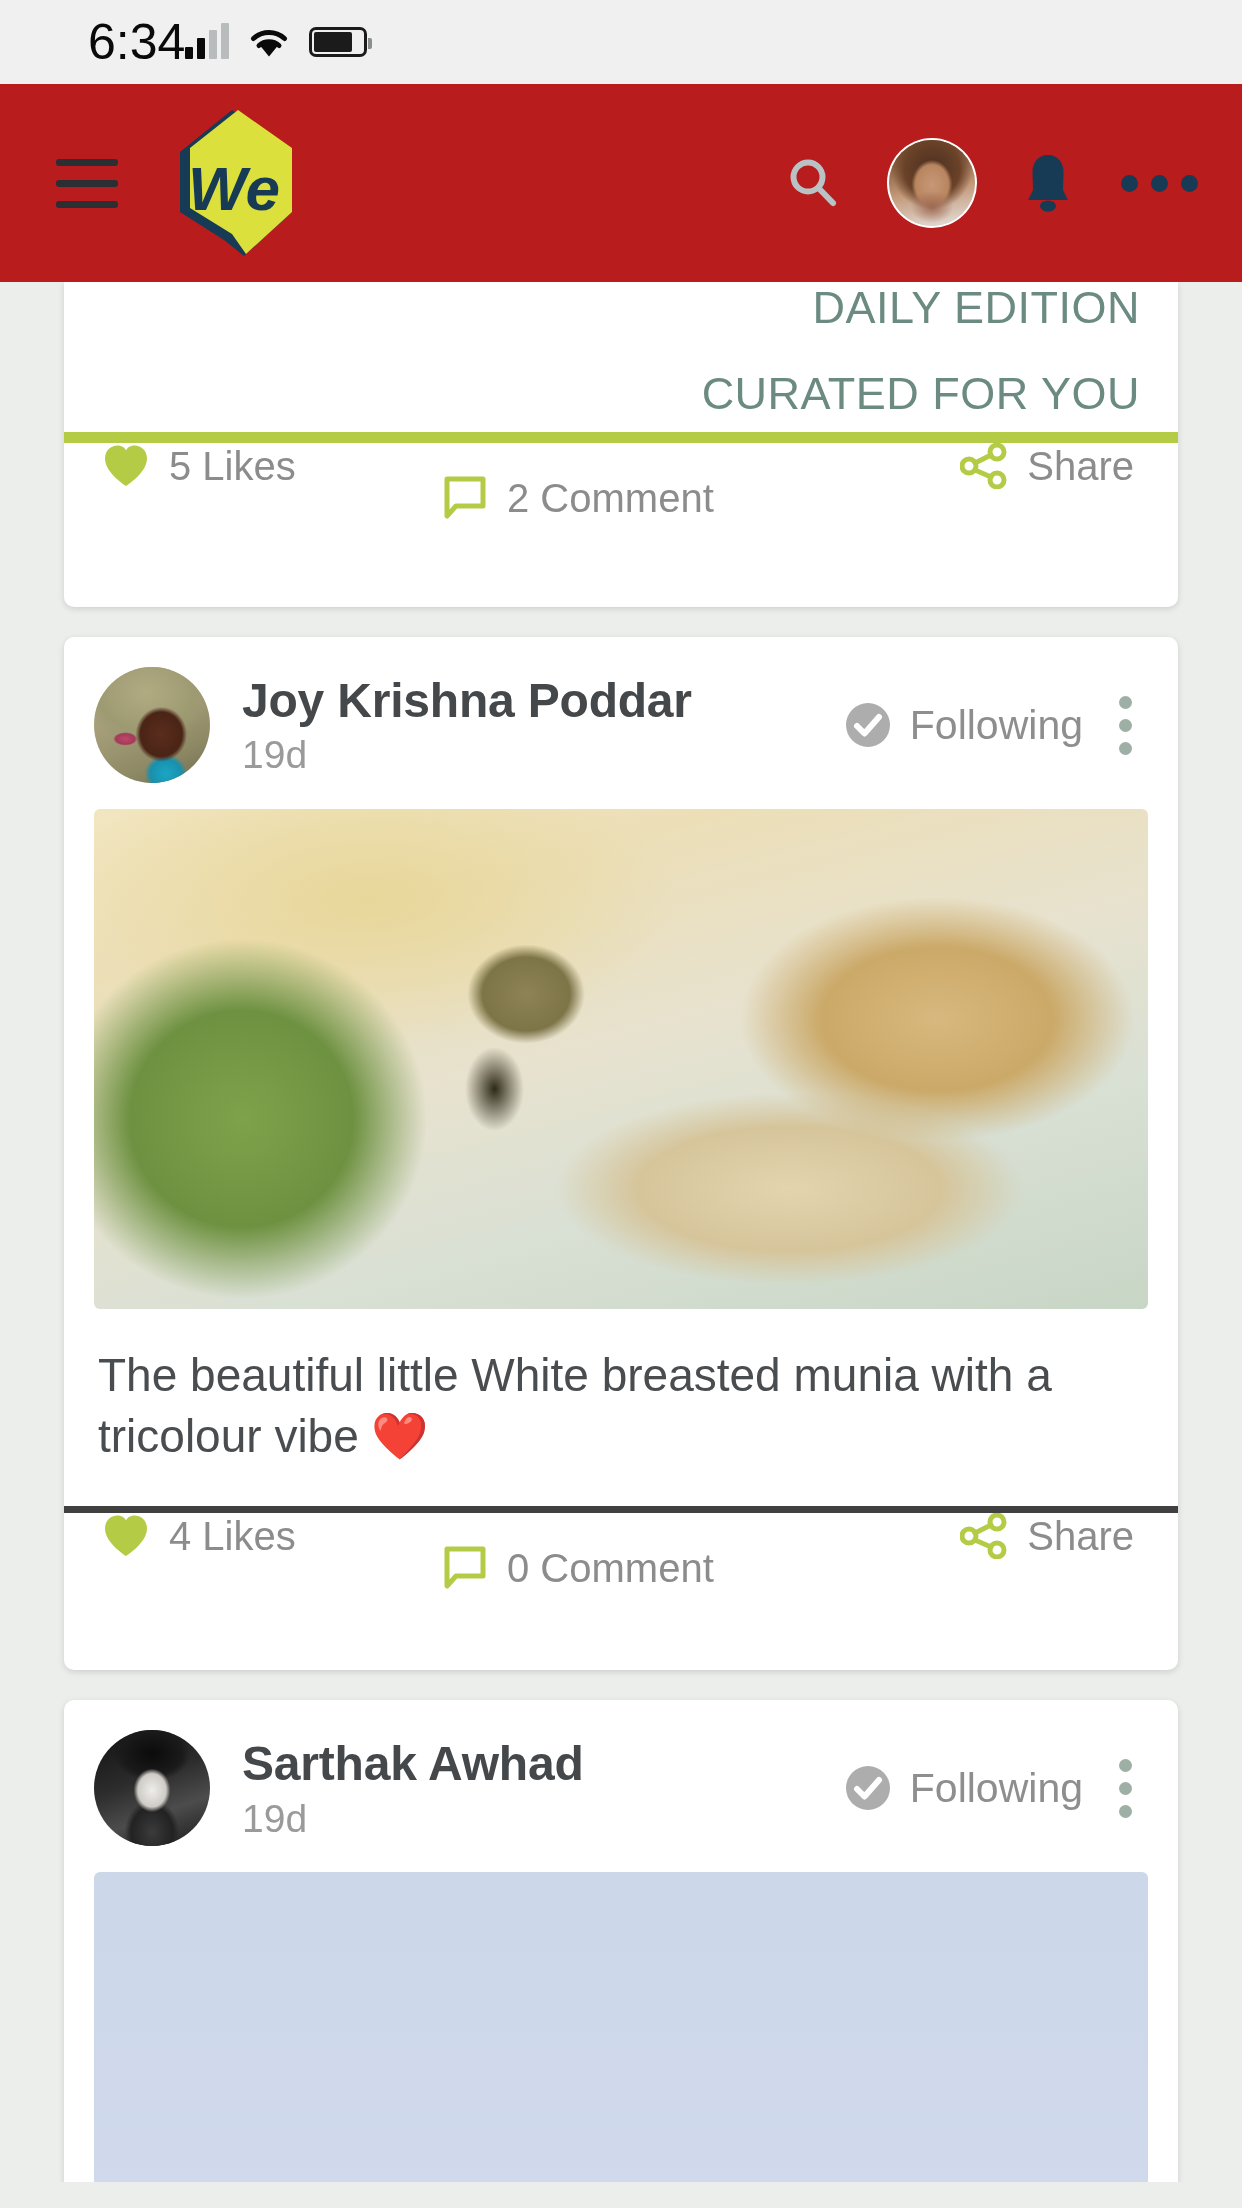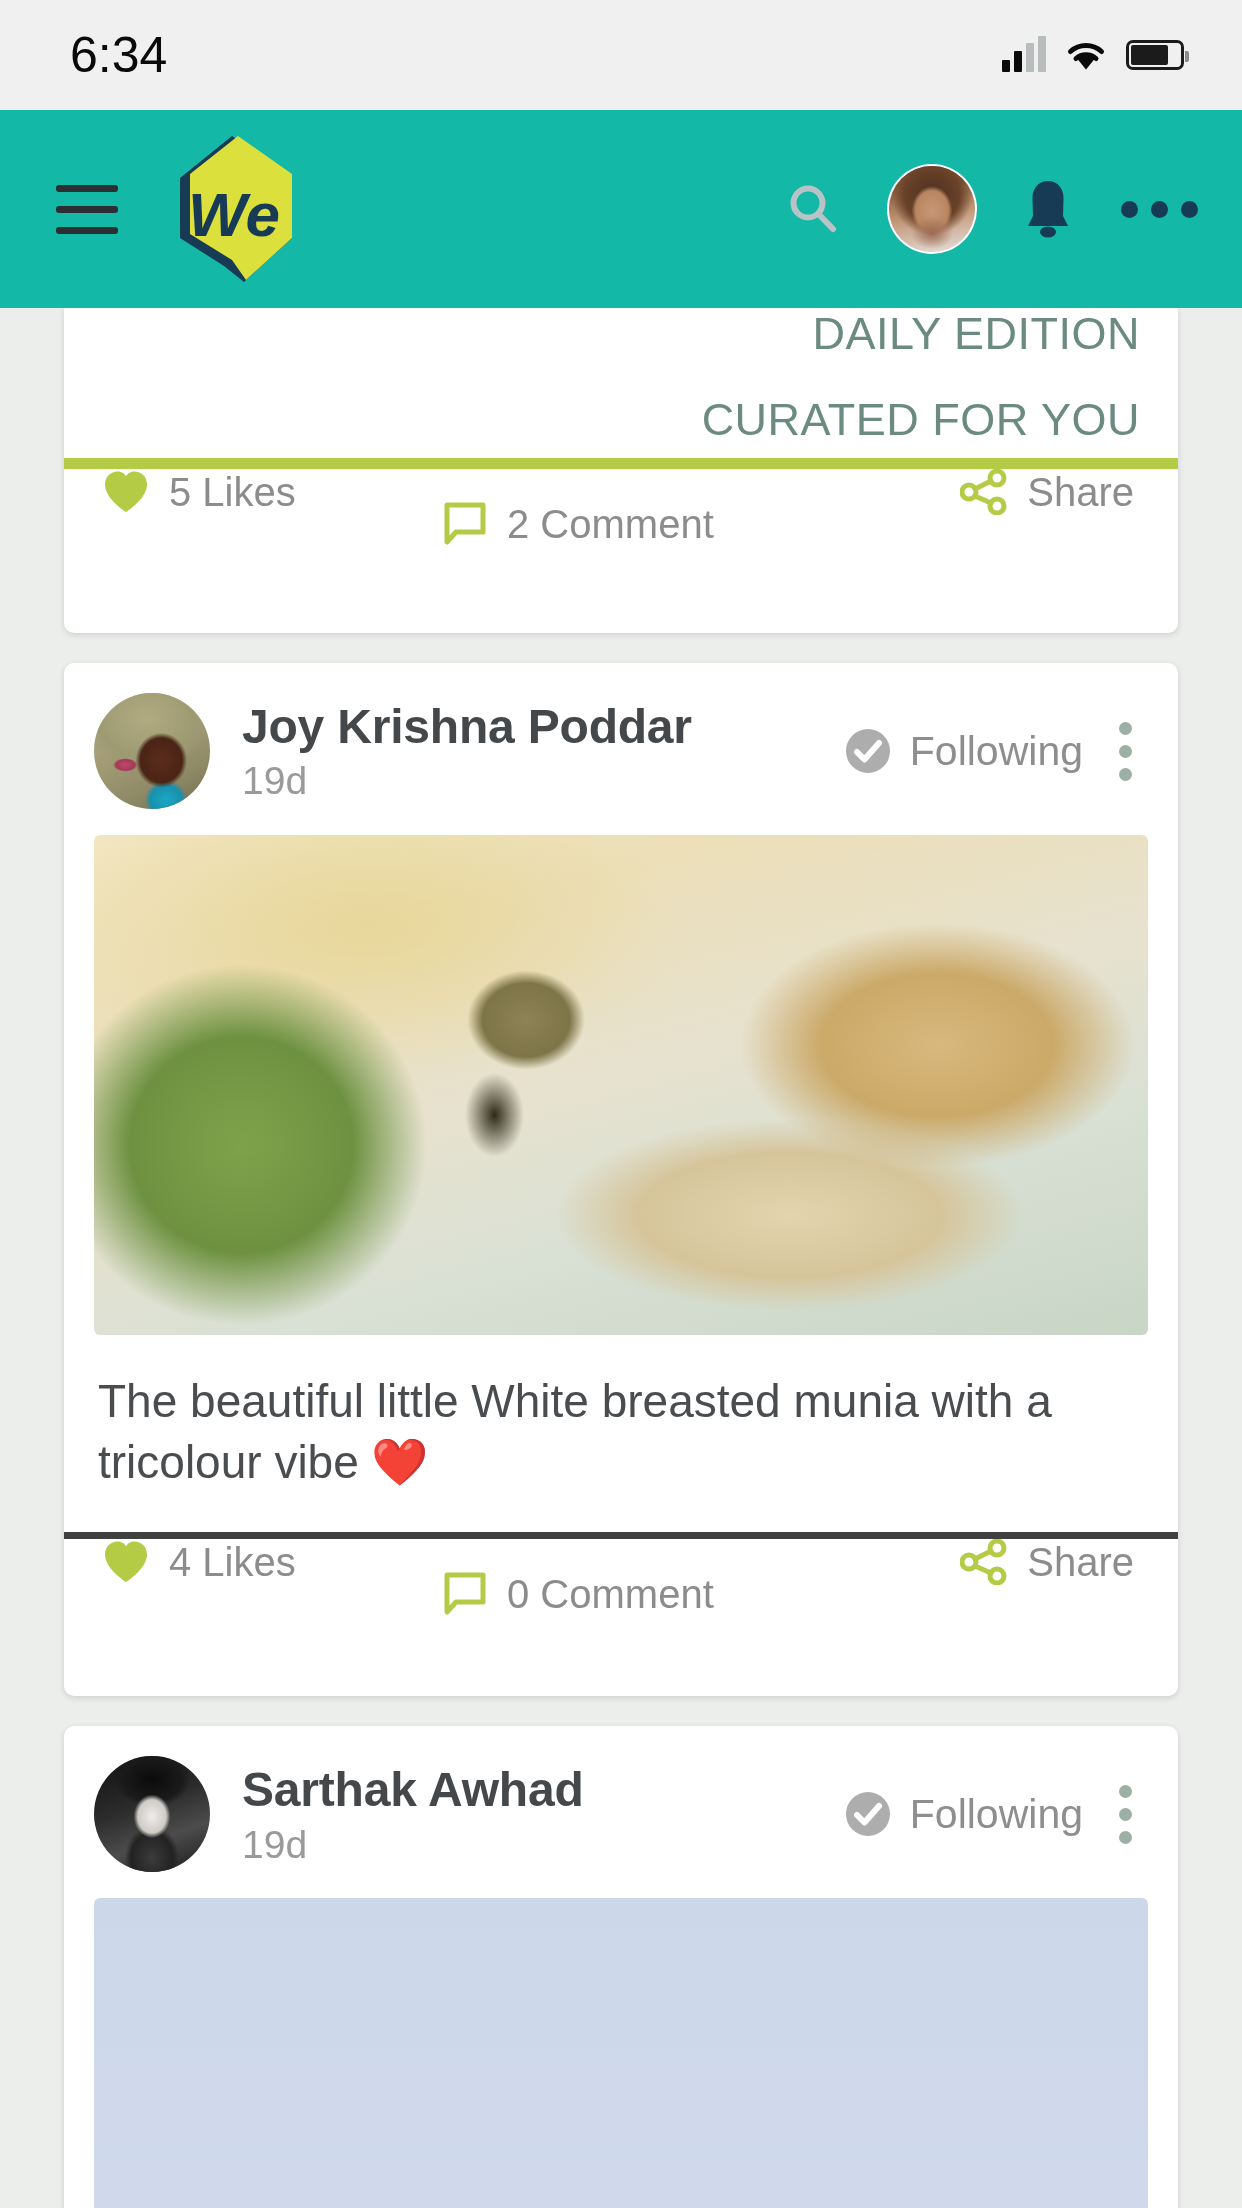--- a/index.html
+++ b/index.html
@@ -19,26 +19,25 @@
   .phone {
     position: relative;
     width: 1242px;
     height: 2208px;
     background: #eceeec;
     overflow: hidden;
   }
 
   
   .status-bar {
-    height: 110px;
+    height: 84px;
     background: #f0f0f0;
     display: flex;
     align-items: center;
-    justify-content: space-between;
-    padding: 0 58px 0 70px;
+    padding: 0 58px 0 88px;
     position: relative;
   }
   .status-time {
     font-size: 50px;
     font-weight: 400;
     color: #0a0a0a;
     letter-spacing: 0px;
     font-family: "Liberation Sans", sans-serif;
   }
   .status-right {
@@ -72,21 +71,21 @@
     right: -8px; top: 8px;
     width: 4px; height: 11px;
     background: #8a8d8e;
     border-radius: 0 2px 2px 0;
   }
   .battery-fill { height: 100%; width: 78%; background: #1b1b1b; border-radius: 2px; }
 
   
   .app-bar {
     height: 198px;
-    background: #14b8a6;
+    background: #b91c1c;
     display: flex;
     align-items: center;
     padding: 0 44px 0 56px;
     position: relative;
     z-index: 5;
   }
 
   .hamburger {
     width: 62px;
     display: flex;

